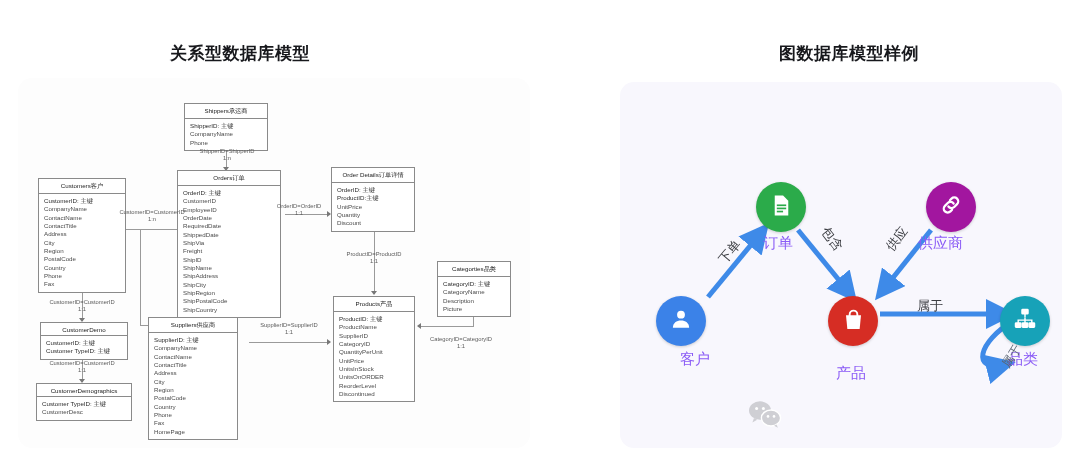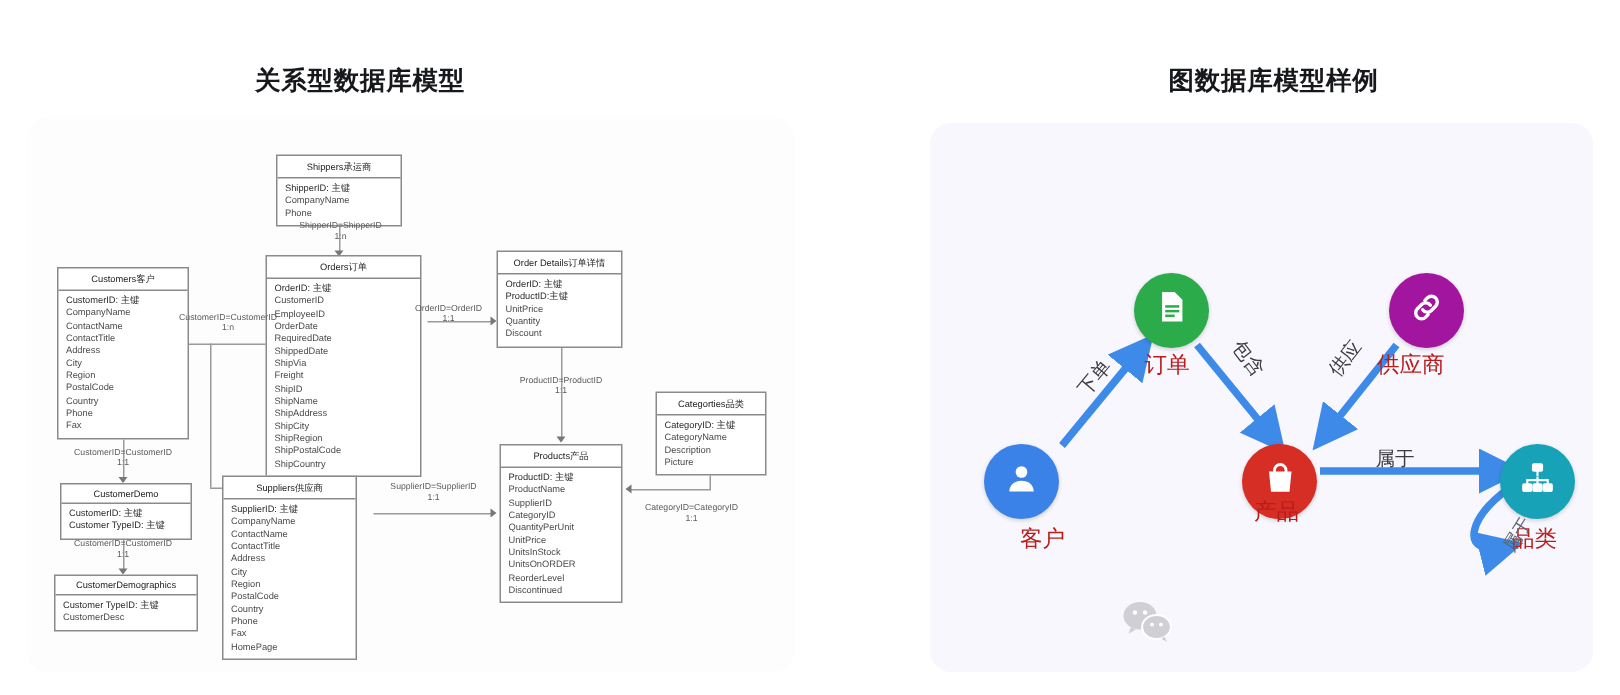--- a/index.html
+++ b/index.html
@@ -60,21 +60,21 @@
   .arr-d{border-left:3px solid transparent;border-right:3px solid transparent;border-top:4px solid #777;}
 
   
   .gsvg{position:absolute;left:620px;top:82px;width:442px;height:366px;}
   .node{
     position:absolute;border-radius:50%;display:flex;
     align-items:center;justify-content:center;
     box-shadow:0 1px 3px rgba(0,0,0,.18);
   }
   .node-label{
-    position:absolute;font-size:15px;color:#b91c1c;white-space:nowrap;
+    position:absolute;font-size:15px;color:#8b5cf6;white-space:nowrap;
     font-family:"DejaVu Sans","Liberation Sans",sans-serif;
   }
   .edge-label{
     position:absolute;font-size:13px;color:#3b3d42;white-space:nowrap;
     font-family:"DejaVu Sans","Liberation Sans",sans-serif;
   }
 
   
   .wm{
     position:absolute;left:748px;top:400px;display:flex;align-items:center;gap:9px;
@@ -308,21 +308,21 @@
   <div class="node-label" style="left:763px;top:234px;">订单</div>
 
   <div class="node" style="left:828px;top:296px;width:50px;height:50px;background:#d62d24;">
     <span>
       <svg width="25" height="25" viewBox="0 0 24 24" fill="#fff">
         <path d="M4.8 8h14.4l-1.3 13H6.1z"></path>
         <path d="M8.3 9.2V7.2a3.7 3.7 0 0 1 7.4 0v2" fill="none" stroke="#fff" stroke-width="1.8"></path>
       </svg>
     </span>
   </div>
-  <div class="node-label" style="left:836px;top:332px;">产品</div>
+  <div class="node-label" style="left:836px;top:364px;">产品</div>
 
   <div class="node" style="left:926px;top:182px;width:50px;height:50px;background:#a2169f;">
     <span>
       <svg width="26" height="26" viewBox="0 0 24 24" fill="none" stroke="#fff" stroke-width="2.1" stroke-linecap="round">
         <path d="M9.6 13.4a3.6 3.6 0 0 0 5.4.4l2.6-2.6a3.6 3.6 0 0 0-5.1-5.1l-1.5 1.5"></path>
         <path d="M14.4 10.6a3.6 3.6 0 0 0-5.4-.4l-2.6 2.6a3.6 3.6 0 0 0 5.1 5.1l1.5-1.5"></path>
       </svg>
     </span>
   </div>
   <div class="node-label" style="left:918px;top:234px;">供应商</div>

